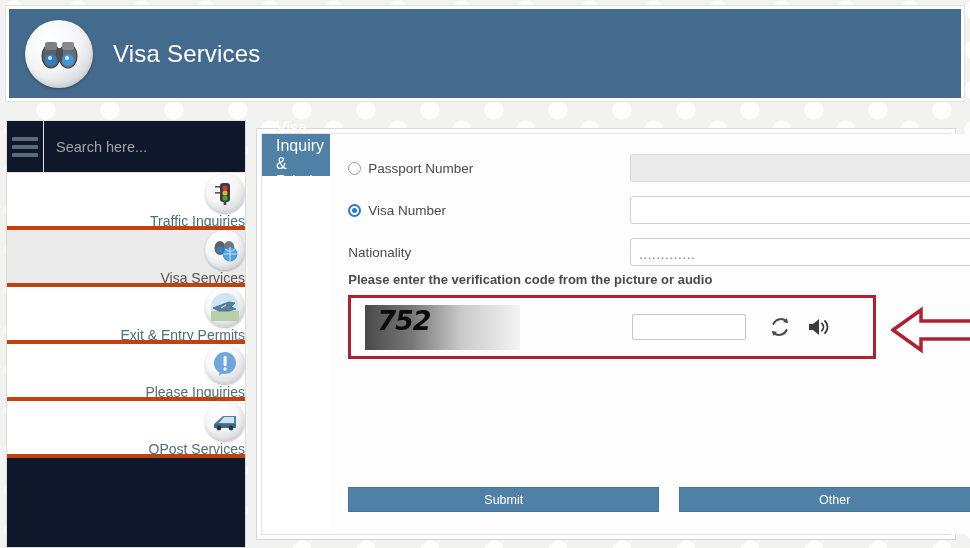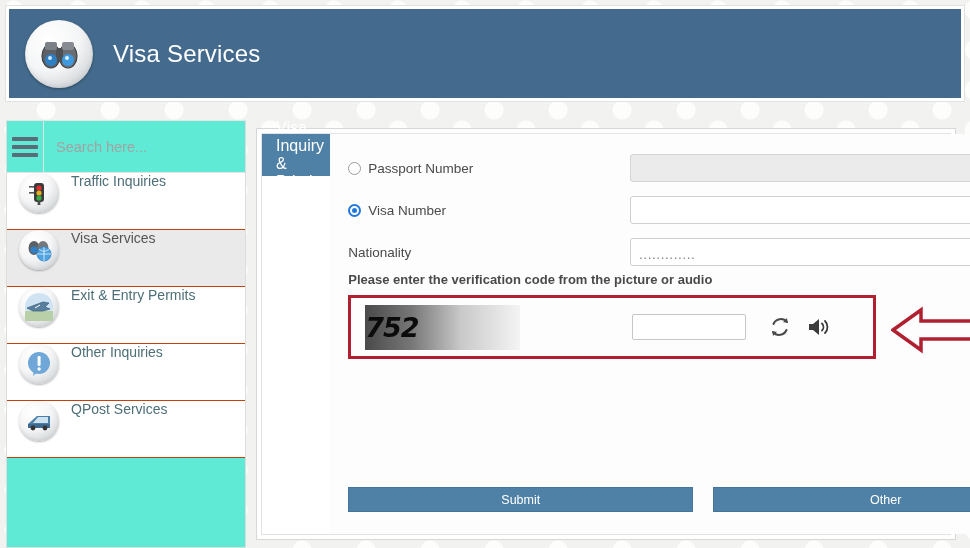--- a/index.html
+++ b/index.html
@@ -62,21 +62,21 @@
     position: absolute;
     left: 6px; top: 120px;
     width: 958px; height: 428px;
   }
 
   
   .sidebar {
     position: absolute;
     left: 0; top: 0;
     width: 240px; height: 428px;
-    background: #5eead4;
+    background: #0f172a;
     border: 1px solid #dcdcdc;
     border-top: 1px solid #e6e6e6;
     overflow: hidden;
   }
   .search-row {
     display: flex;
     align-items: center;
     height: 52px;
     border-bottom: 1px solid #e4e4e4;
   }
@@ -103,26 +103,27 @@
     padding-left: 12px;
     font-size: 14.5px;
     color: #6b6b6b;
     font-family: "Liberation Sans", sans-serif;
     background: transparent;
   }
   .search-input::placeholder { color: #a3a3a3; }
 
   .nav-item {
     display: flex;
-    align-items: flex-start;
+    align-items: flex-end;
     height: 57px;
     padding-left: 12px;
-    border-bottom: 1px solid #c2410c;
-    cursor: pointer;
-    background: #ffffff;
+    border-bottom: 4px solid #c2410c;
+    cursor: pointer;
+    background: #ffffff;
+    flex-direction: column;
   }
   .nav-item.active { background: #eaeaea; }
   .nav-icon {
     width: 40px; height: 40px;
     border-radius: 50%;
     flex: 0 0 auto;
     background:
       radial-gradient(circle at 34% 26%, #ffffff 0%, #f6f6f7 45%, #dcdfe1 72%, #c6cacd 100%);
     box-shadow: 0 1px 2px rgba(0,0,0,0.28), inset 0 -1px 3px rgba(0,0,0,0.07);
     display: flex; align-items: center; justify-content: center;
@@ -247,21 +248,22 @@
     height: 64px;
     display: flex;
     align-items: center;
     padding-left: 14px;
     position: relative;
     width: 528px;
   }
   .captcha-img {
     width: 155px; height: 45px;
     background: linear-gradient(to right, #4a4a4a 0%, #777777 30%, #c9c9c9 62%, #f4f4f4 100%);
-    display: flex; align-items: center;
+    display: flex; align-items: flex-start;
+    padding-left: 12px;
     flex: 0 0 auto;
   }
   .captcha-text {
     font-family: "DejaVu Sans", sans-serif;
     font-weight: bold;
     font-size: 27px;
     color: #0b0b0b;
     font-style: italic;
     letter-spacing: -1px;
   }
@@ -285,21 +287,21 @@
     top: 8px;
   }
 
   .button-row {
     position: absolute;
     left: 18px; bottom: 22px;
     display: flex;
     gap: 20px;
   }
   .btn {
-    width: 345px; height: 25px;
+    width: 311px; height: 25px;
     background: #4f80a5;
     color: #ffffff;
     border: 1px solid #46739a;
     font-size: 12.5px;
     display: flex; align-items: center; justify-content: center;
     cursor: pointer;
     font-family: "Liberation Sans", sans-serif;
   }
 </style>
 </head>
@@ -382,21 +384,21 @@
 
     <div class="nav-item">
       <div class="nav-icon">
         <svg width="30" height="30" viewBox="0 0 30 30">
           <circle cx="15" cy="14" r="11" fill="#6fa8d8"></circle>
           <path d="M10 21 L9 27 L15 22 Z" fill="#6fa8d8"></path>
           <rect x="13.6" y="7" width="3" height="10" rx="1.3" fill="#ffffff"></rect>
           <circle cx="15.1" cy="20" r="1.7" fill="#ffffff"></circle>
         </svg>
       </div>
-      <div class="nav-label">Other Inquiries</div>
+      <div class="nav-label">Please Inquiries</div>
     </div>
 
 
     <div class="nav-item">
       <div class="nav-icon">
         <svg width="30" height="30" viewBox="0 0 30 30">
           <path d="M4 18 L13 10 L26 10 L26 18 Z" fill="#4c7fa8"></path>
           <rect x="4" y="18" width="22" height="4" fill="#3e6a90"></rect>
           <path d="M14 11 L24 11 L24 17 L9 17 Z" fill="#cfe2f0"></path>
           <circle cx="9" cy="22" r="2.4" fill="#333"></circle>

